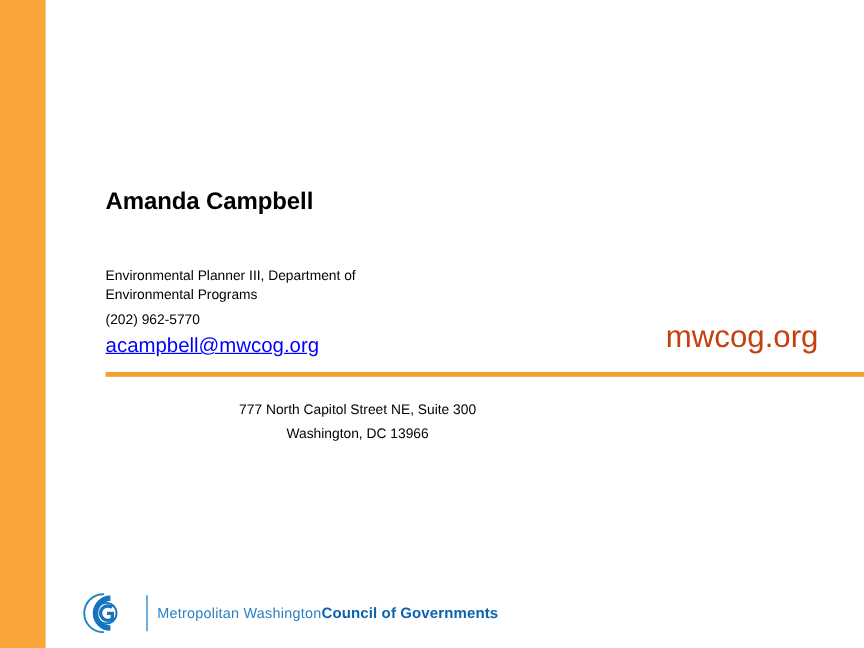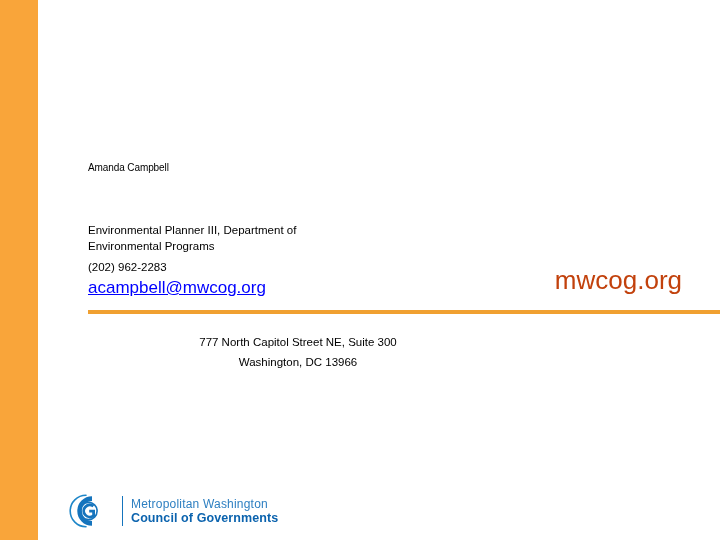--- a/index.html
+++ b/index.html
@@ -27,22 +27,22 @@
     background: #F9A53A;
   }
   
   #contact-block {
     position: absolute;
     left: 88px;
     top: 158px;
     width: 420px;
   }
   #person-name {
-    font-size: 10px;
-    font-weight: normal;
+    font-size: 20px;
+    font-weight: bold;
     color: #000000;
     letter-spacing: -0.1px;
     line-height: 20px;
     margin: 0 0 10px 0;
   }
   .contact-line {
     font-size: 11.5px;
     color: #000000;
     line-height: 16px;
     white-space: pre-line;
@@ -113,21 +113,21 @@
   }
   #cog-rule {
     width: 1px;
     height: 30px;
     background: #1574BD;
     margin: 0 8px 0 6px;
     flex: none;
   }
   #cog-words {
     display: flex;
-    flex-direction: column;
+    flex-direction: row;
     justify-content: space-between;
   }
   #cog-line1 {
     font-size: 12px;
     color: #2D7FC1;
     line-height: 14px;
     letter-spacing: 0.2px;
   }
   #cog-line2 {
     font-size: 12.5px;
@@ -140,21 +140,21 @@
 </head>
 <body>
 
 <div id="slide">
 
   <div id="left-band"></div>
 
   <div id="contact-block">
     <div id="person-name">Amanda Campbell</div>
     <div class="contact-line" id="person-title">Environmental Planner III, Department of Environmental Programs</div>
-    <div class="contact-line" id="person-phone">(202) 962-2283</div>
+    <div class="contact-line" id="person-phone">(202) 962-5770</div>
     <div>
       <span id="person-email">acampbell@mwcog.org</span>
     </div>
   </div>
 
   <div id="site-wordmark">mwcog.org</div>
 
   <div id="divider"></div>
 
   <div id="address-block">

